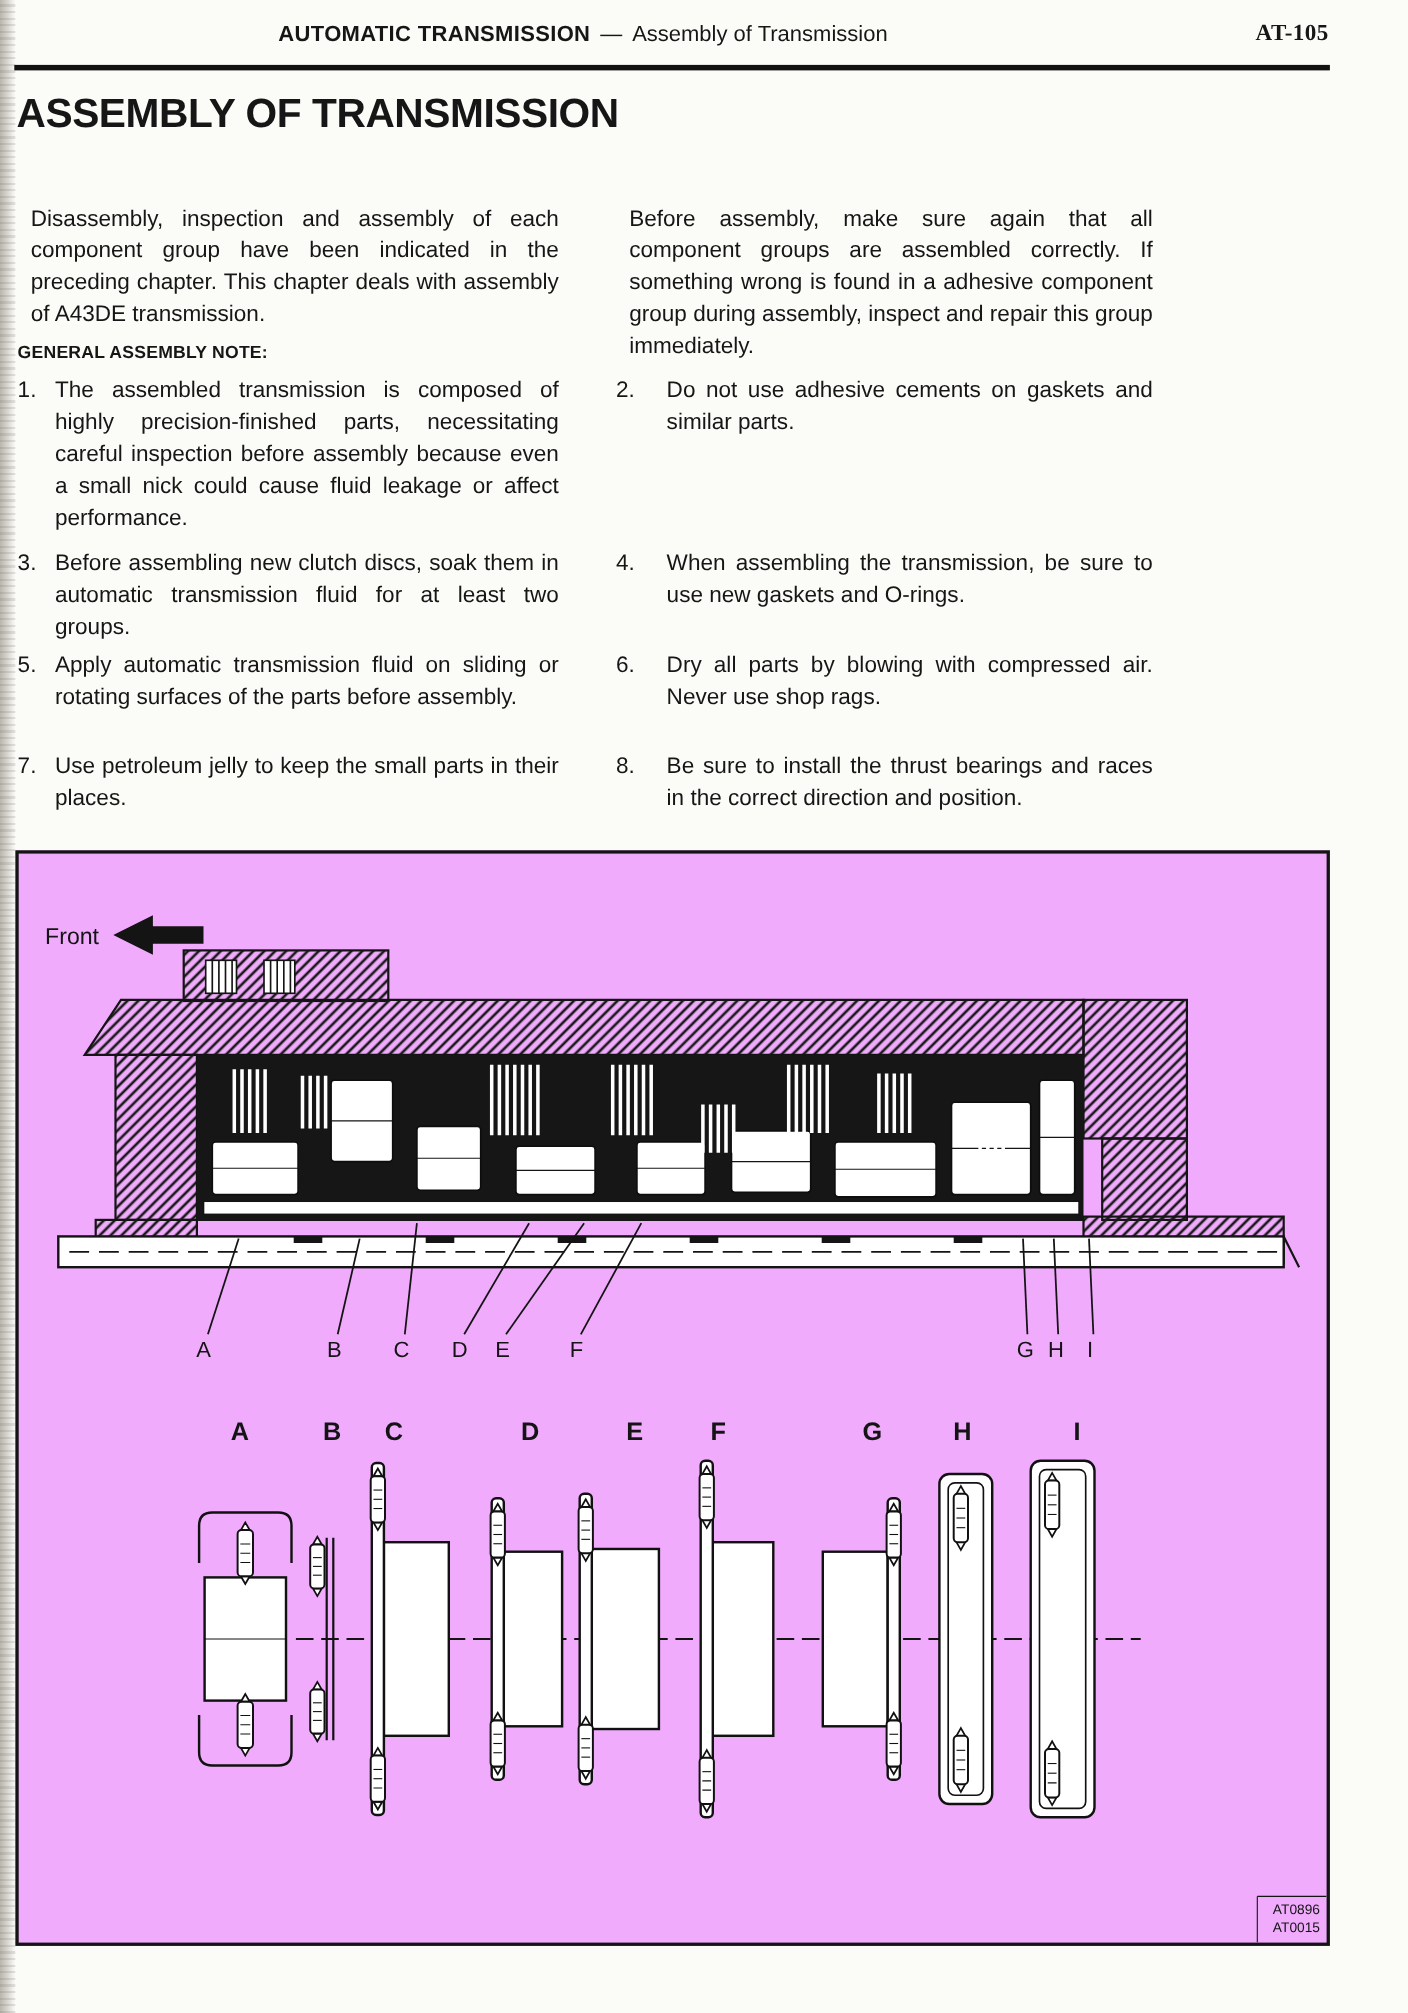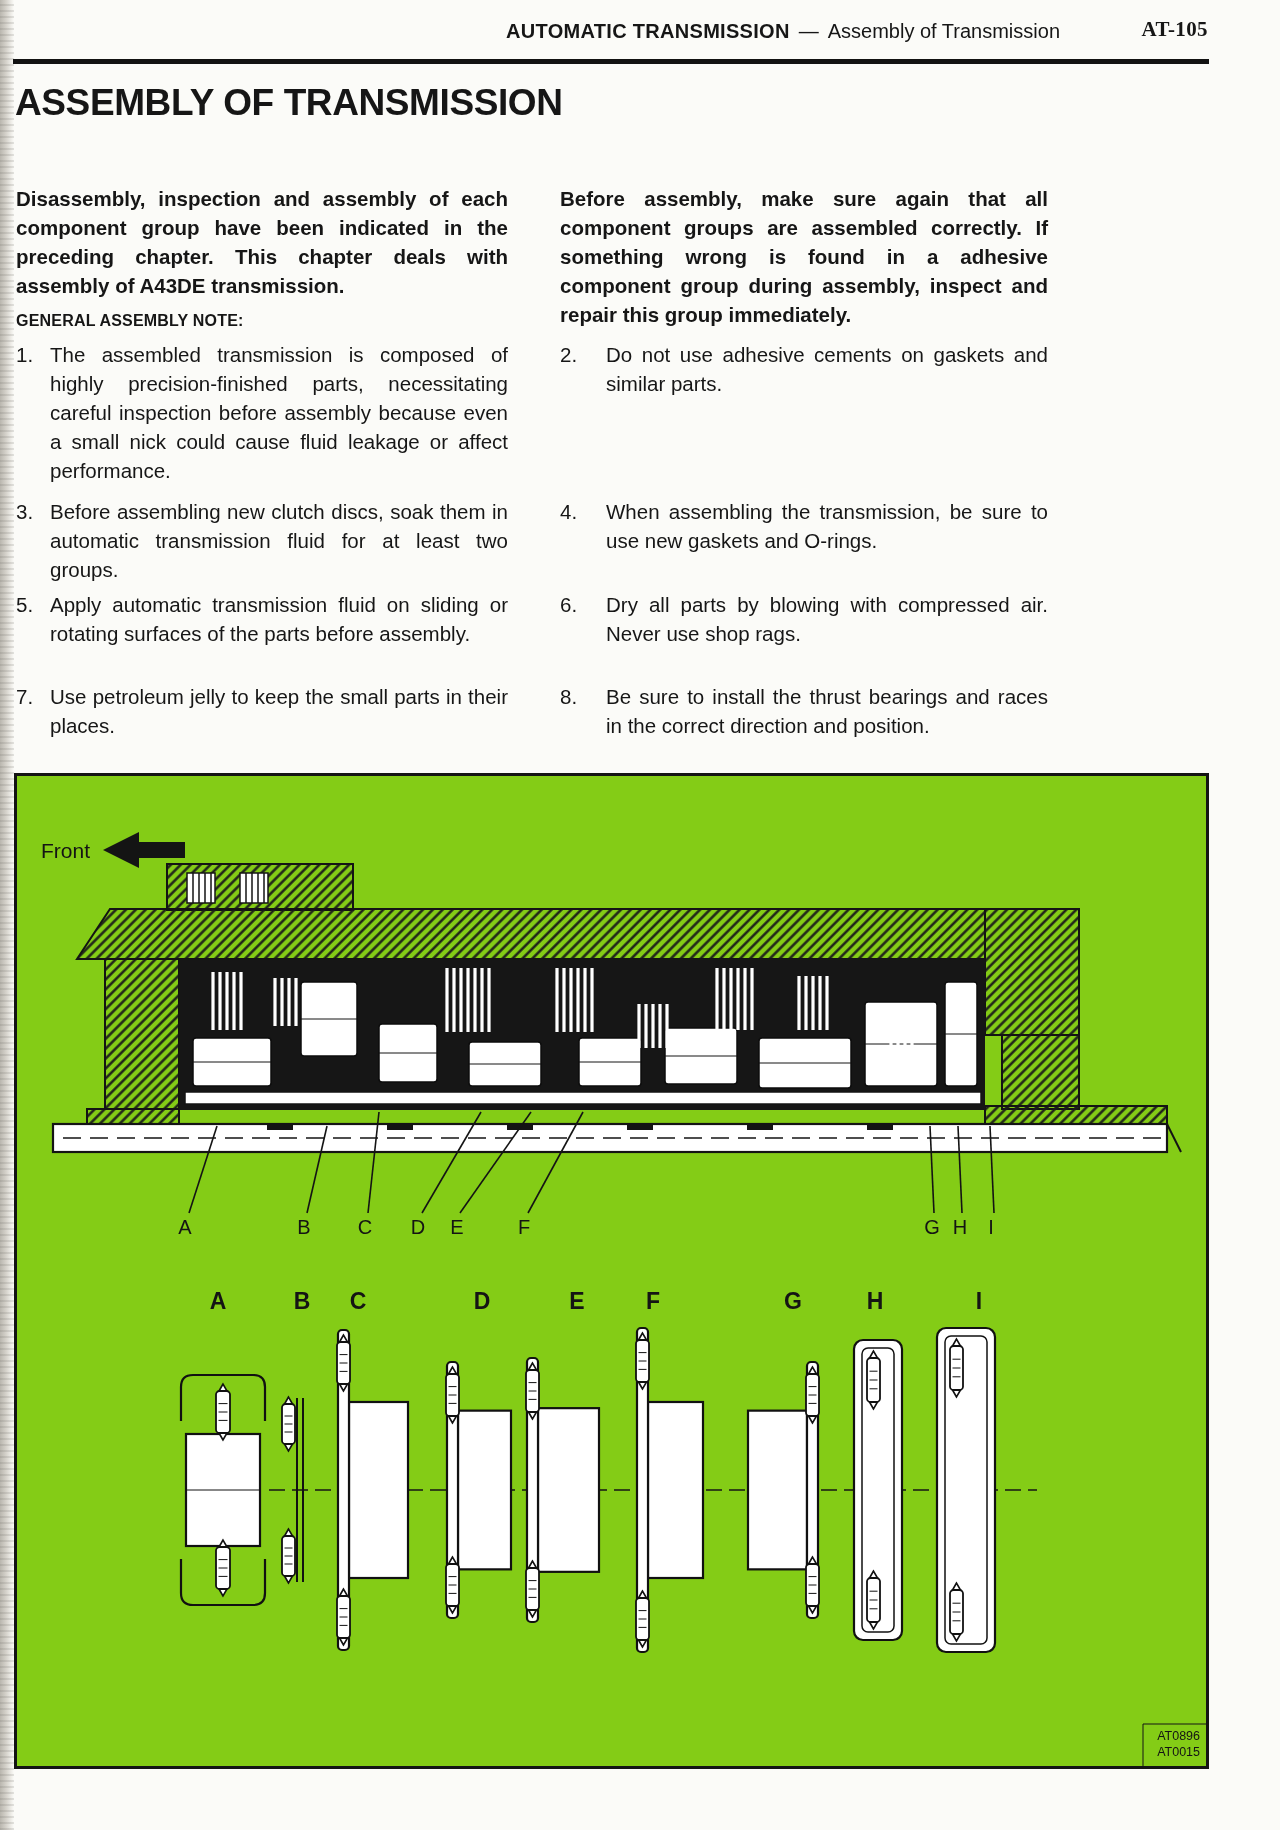--- a/index.html
+++ b/index.html
@@ -7,39 +7,39 @@
     width:1280px;height:1830px;position:relative;overflow:hidden;
     background:#fbfbf8;color:#161616;
     font-family:"Liberation Sans",sans-serif;
   }
   .binding{
     position:absolute;left:0;top:0;width:14px;height:100%;
     background:
       repeating-linear-gradient(0deg, rgba(110,108,102,.18) 0 2px, rgba(0,0,0,0) 2px 6px),
       linear-gradient(90deg,#b9b6ae 0%,#d6d3cc 45%,#eeede8 80%,rgba(251,251,248,0) 100%);
   }
-  .header-center{position:absolute;top:20px;left:0;width:1060px;text-align:right;font-size:20px;white-space:nowrap;}
+  .header-center{position:absolute;top:20px;left:0;width:1060px;text-align:center;font-size:20px;white-space:nowrap;}
   .hb{font-weight:700;letter-spacing:.3px;}
   .hsep{margin:0 9px;}
   .page-num{position:absolute;top:17px;right:72px;font-size:21px;font-weight:700;letter-spacing:.4px;font-family:Liberation Serif, serif;}
   .rule{position:absolute;top:59px;left:13px;width:1196px;height:5px;background:#121212;}
   .page-title{position:absolute;top:82px;left:15px;font-size:37px;font-weight:700;letter-spacing:-.4px;}
   .col{position:absolute;top:163px;font-size:20.5px;line-height:29px;}
   .col-left{left:16px;width:492px;}
   .col-right{left:560px;width:488px;}
-  .intro{position:absolute;top:0;left:0;right:0;font-weight:700;text-align:justify;}
+  .intro{position:absolute;top:0;left:12px;right:0;font-weight:400;text-align:justify;}
   .note-heading{position:absolute;top:143px;left:0;font-size:16px;font-weight:700;letter-spacing:.2px;}
   .item{position:absolute;left:0;right:0;display:flex;}
   .item .n{flex:0 0 34px;}
   .col-right .item .n{flex-basis:46px;}
   .item .t{flex:1;text-align:justify;}
   .i-r1{top:177px}.i-r2{top:334px}.i-r3{top:427px}.i-r4{top:519px}
   .figure{
     position:absolute;top:773px;left:14px;width:1195px;height:996px;
-    border:3px solid #141414;background:#84cc16;box-sizing:border-box;
+    border:3px solid #141414;background:#f0abfc;box-sizing:border-box;
   }
   .figure svg{display:block;}
 </style>
 </head>
 <body>
 
 <div class="binding"></div>
 
 <div class="header-center">
   <span class="hb">AUTOMATIC TRANSMISSION</span><span class="hsep">—</span><span>Assembly of Transmission</span>

